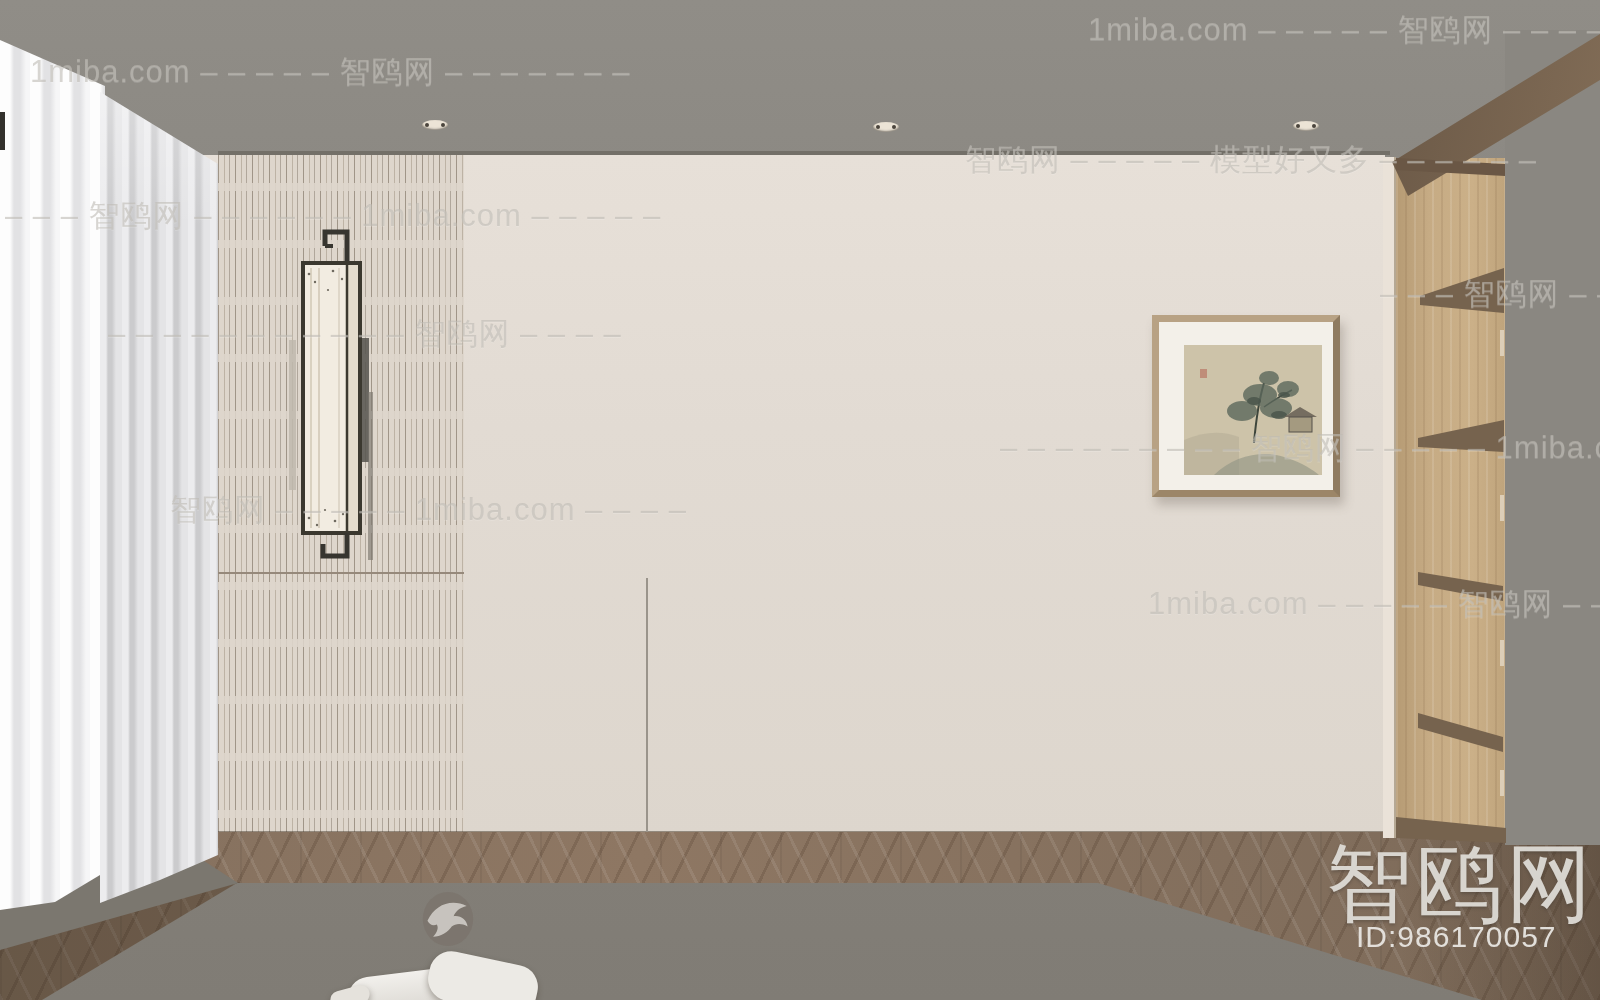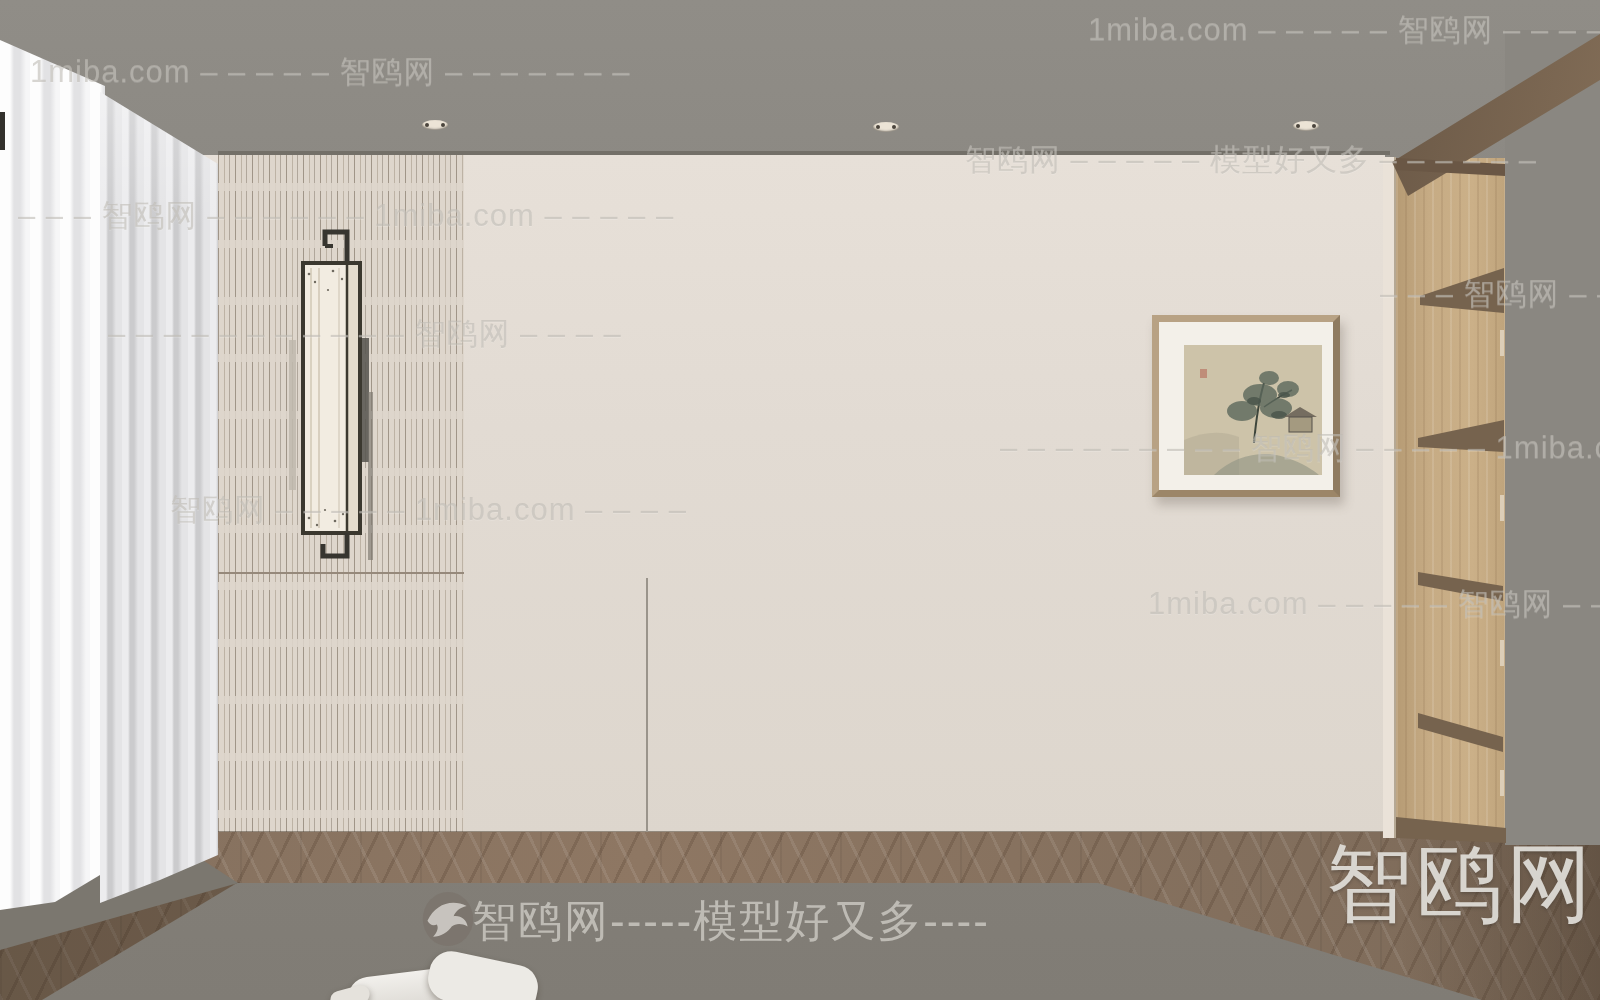--- a/index.html
+++ b/index.html
@@ -179,30 +179,30 @@
       <span style="left:19px;"></span>
     </div>
   <div class="abs light" style="left:1293px;top:121px;">
       <span style="left:3px;"></span>
       <span style="left:19px;"></span>
     </div>
 
   <span class="wm" style="left:1088px;top:12px;">1miba.com – – – – – 智鸥网 – – – – – –</span>
   <span class="wm" style="left:30px;top:54px;">1miba.com – – – – – 智鸥网 – – – – – – –</span>
   <span class="wm" style="left:965px;top:142px;">智鸥网 – – – – – 模型好又多 – – – – – –</span>
-  <span class="wm" style="left:18px;top:198px;">– – – 智鸥网 – – – – – – 1miba.com – – – – –</span>
+  <span class="wm" style="left:5px;top:198px;">– – – 智鸥网 – – – – – – 1miba.com – – – – –</span>
   <span class="wm" style="left:1380px;top:276px;">– – – 智鸥网 – –</span>
   <span class="wm" style="left:108px;top:316px;">– – – – – – – – – – – 智鸥网 – – – –</span>
   <span class="wm" style="left:1000px;top:430px;">– – – – – – – – – 智鸥网 – – – – – 1miba.com – – –</span>
   <span class="wm" style="left:122px;top:492px;margin-left:48px;">智鸥网 – – – – – 1miba.com – – – –</span>
   <span class="wm" style="left:1148px;top:586px;">1miba.com – – – – – 智鸥网 – – – – –</span>
 
   <div class="abs" style="left:420px;top:890px;width:600px;height:70px;">
     <svg class="abs" style="left:0;top:0;" width="56" height="58" viewBox="0 0 60 60">
       <ellipse cx="30" cy="30" rx="27" ry="29" fill="#787068" opacity="0.55"></ellipse>
       <path d="M8,32 C16,14 34,8 50,16 C42,18 38,22 36,27 C44,26 50,31 51,38 C44,34 38,35 34,38 C30,44 22,49 14,49 C19,44 20,39 18,36 C14,38 10,36 8,32 Z" fill="#cfccc6" opacity="0.9"></path>
     </svg>
-    <span class="wmfoot" style="left:52px;top:2px;">智鸥网-----模型好又多----</span>
   </div>
 
   <span class="brand" style="left:1326px;top:826px;">智鸥网</span>
+  <span class="assetid" style="left:1356px;top:920px;">ID:986170057</span>
 
 </div>
 
 </body></html>

